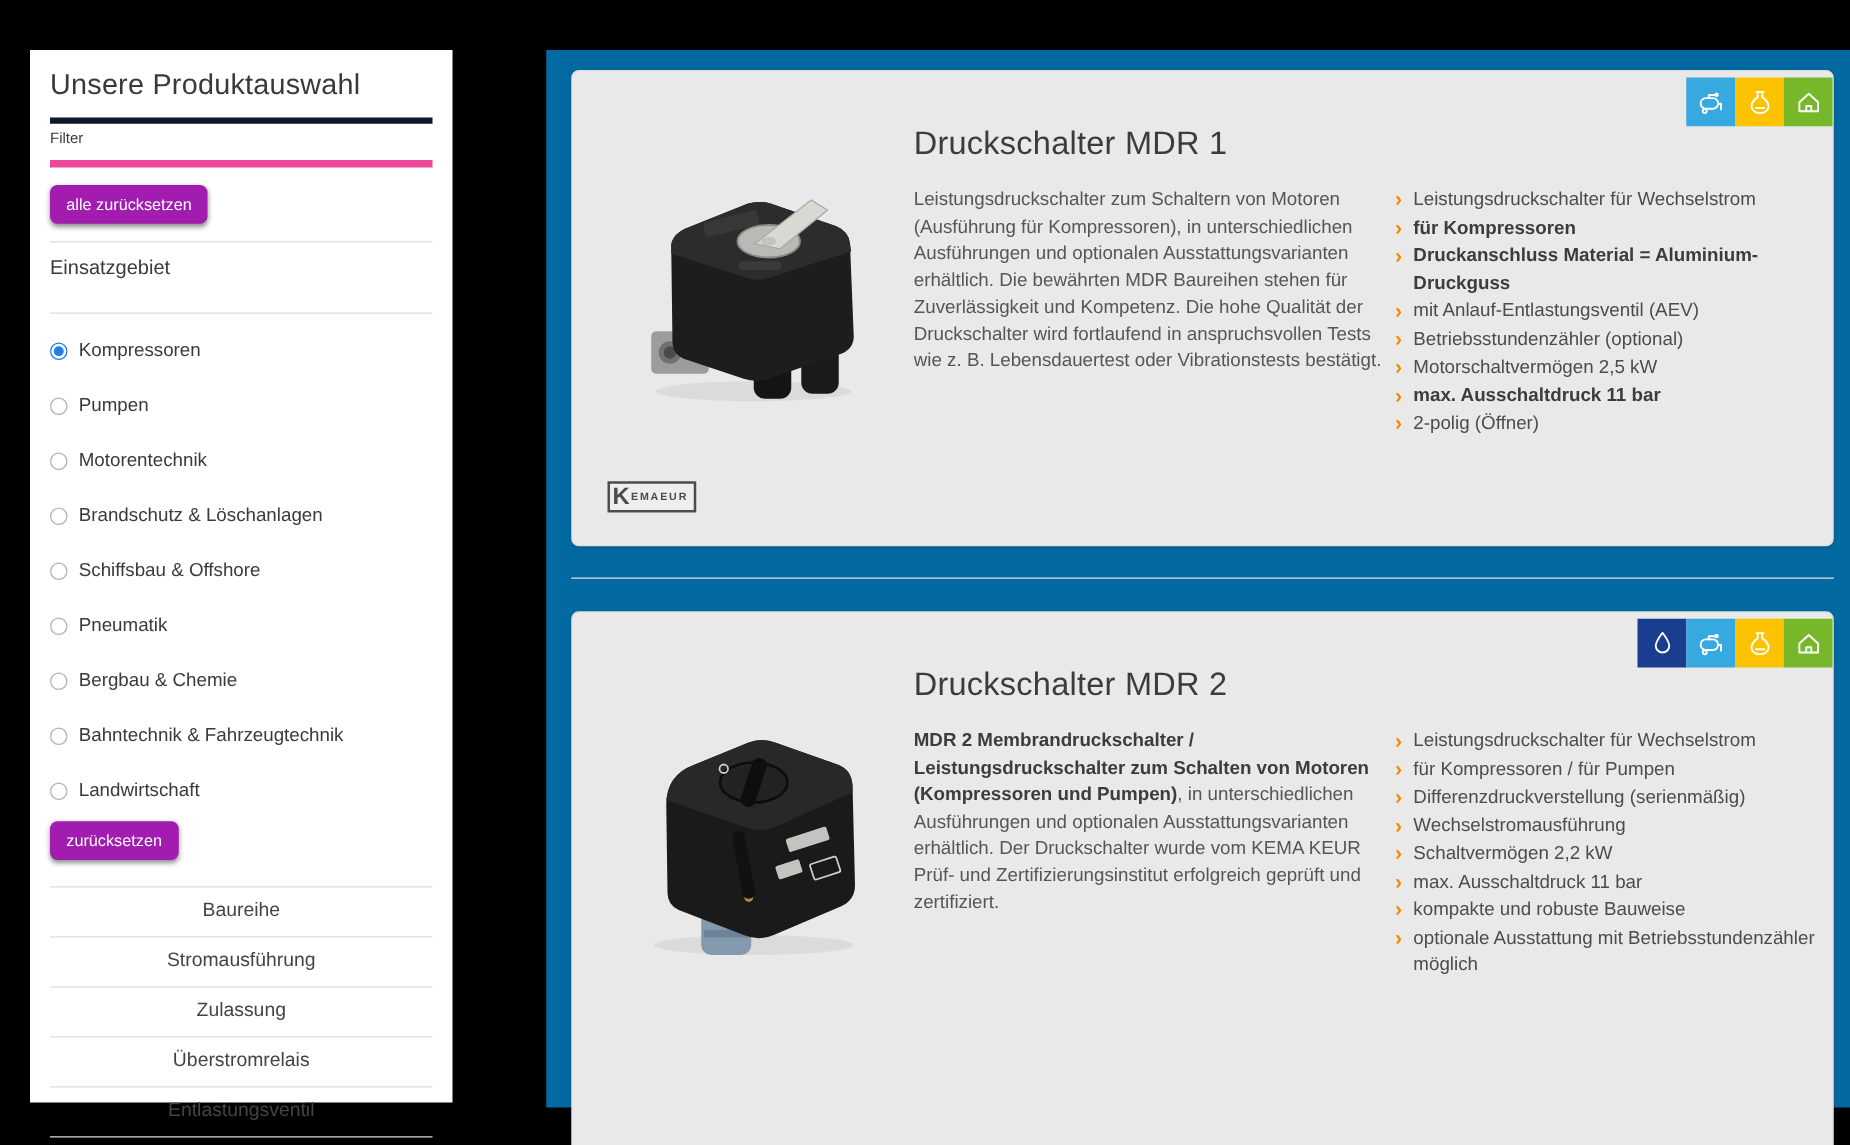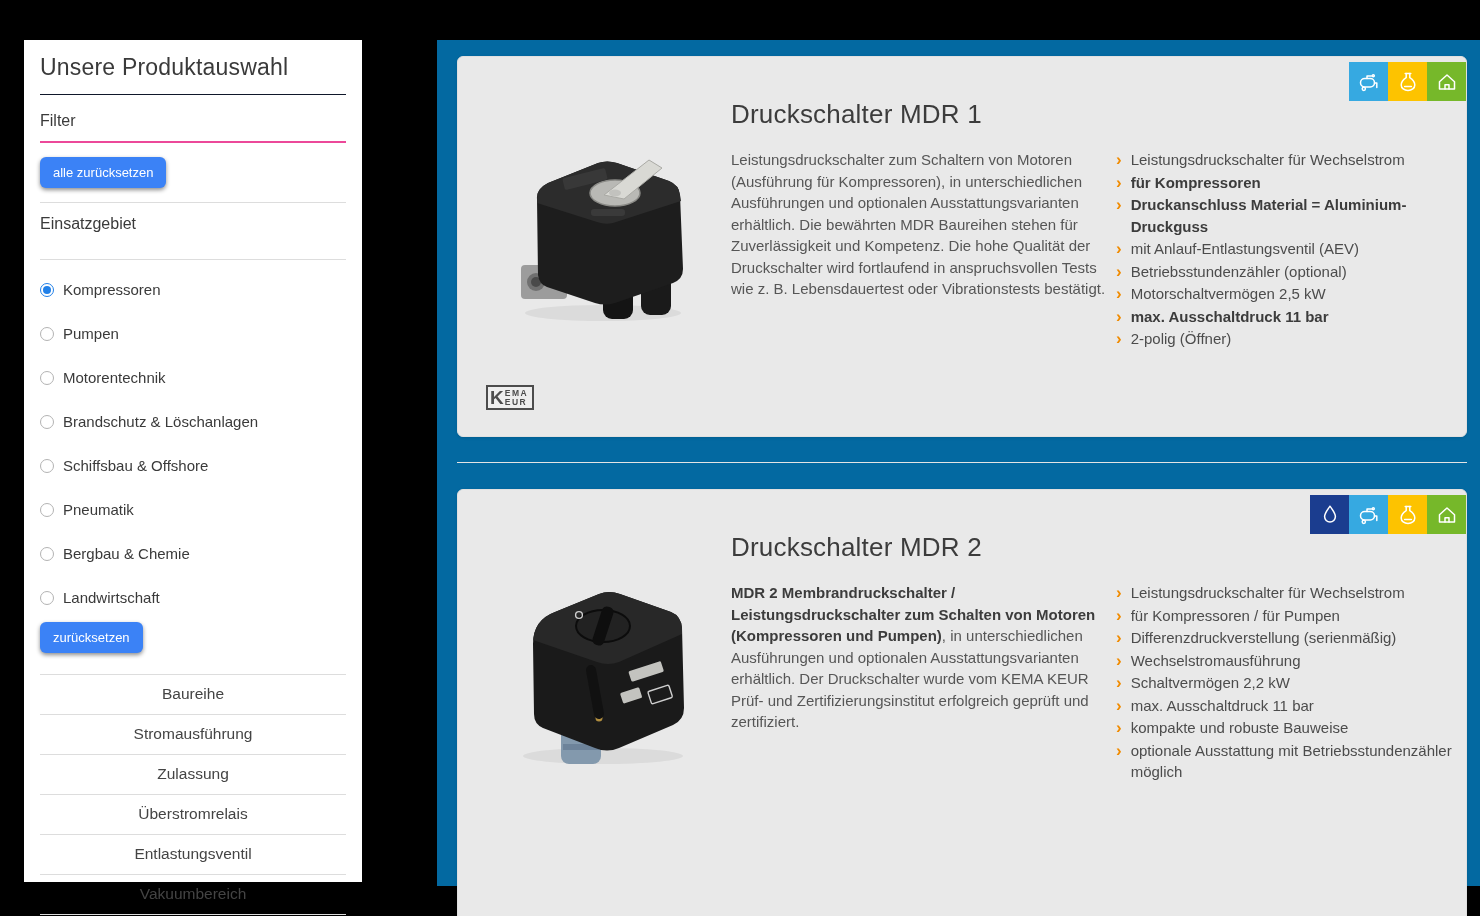--- a/index.html
+++ b/index.html
@@ -8,28 +8,28 @@
     font-family:"Liberation Sans", sans-serif;overflow:hidden;
     -webkit-font-smoothing:antialiased;
   }
   
   .sidebar{
     position:absolute;left:24px;top:40px;width:338px;height:842px;
     background:#fff;box-sizing:border-box;padding:14px 16px;
   }
   .sb-title{
     margin:0;font-size:23px;font-weight:400;color:#3a3a3a;
-    padding-bottom:13px;border-bottom:1px solid #0f172a;letter-spacing:.2px;
+    padding-bottom:13px;border-bottom:5px solid #0f172a;letter-spacing:.2px;
   }
   .sb-filter{
-    margin-top:17px;font-size:16px;color:#3a3a3a;
-    padding-bottom:11px;border-bottom:2px solid #ec4899;
+    margin-top:4px;font-size:12px;color:#3a3a3a;
+    padding-bottom:11px;border-bottom:6px solid #ec4899;
   }
   .btn-dark{
-    display:inline-block;margin-top:14px;background:#3b82f6;color:#fff;
+    display:inline-block;margin-top:14px;background:#a21caf;color:#fff;
     font-size:13px;font-family:inherit;padding:8px 13px;border:none;border-radius:6px;
     box-shadow:0 2px 4px rgba(0,0,0,.45);cursor:pointer;
   }
   .sb-rule{border:none;border-top:1px solid #ddd;margin:14px 0 0;}
   .sb-section{
     margin-top:12px;font-size:16px;color:#3a3a3a;
     padding-bottom:26px;border-bottom:1px solid #ddd;
   }
   .radio-list{margin-top:8px;}
   .radio-row{display:flex;align-items:center;height:29px;cursor:pointer;margin-top:15px;}
@@ -79,21 +79,21 @@
     color:#f08b00;font-size:17px;line-height:21.5px;margin-right:9px;
     font-weight:700;flex:0 0 auto;
   }
   .ftext{font-size:15px;line-height:21.5px;color:#4c4c4c;}
   .ftext.bold{font-weight:700;color:#3c3c3c;}
   .kema{
     position:absolute;left:28px;bottom:26px;display:inline-flex;align-items:center;
     border:2px solid #4c4c4c;padding:1px 4px 1px 2px;color:#4c4c4c;background:rgba(255,255,255,.25);
   }
   .kema-k{font-size:19px;font-weight:700;line-height:19px;}
-  .kema-stack{display:flex;flex-direction:column;margin-left:1px;}
+  .kema-stack{display:flex;flex-direction:row;margin-left:1px;align-items:center;}
   .kema-stack span{font-size:8.5px;font-weight:700;line-height:9px;letter-spacing:1.5px;}
 </style>
 </head>
 <body>
 
 <aside class="sidebar">
   <h1 class="sb-title">Unsere Produktauswahl</h1>
   <div class="sb-filter">Filter</div>
 
   <button class="btn-dark">alle zurücksetzen</button>
@@ -122,20 +122,24 @@
       <span class="radio"></span>
       <span class="radio-label">Schiffsbau &amp; Offshore</span>
     </div>
     <div class="radio-row">
       <span class="radio"></span>
       <span class="radio-label">Pneumatik</span>
     </div>
     <div class="radio-row">
       <span class="radio"></span>
       <span class="radio-label">Bergbau &amp; Chemie</span>
+    </div>
+    <div class="radio-row">
+      <span class="radio"></span>
+      <span class="radio-label">Bahntechnik &amp; Fahrzeugtechnik</span>
     </div>
     <div class="radio-row">
       <span class="radio"></span>
       <span class="radio-label">Landwirtschaft</span>
     </div>
   </div>
 
   <button class="btn-dark" style="margin-top:10px">zurücksetzen</button>
 
   <div class="cat-list">

